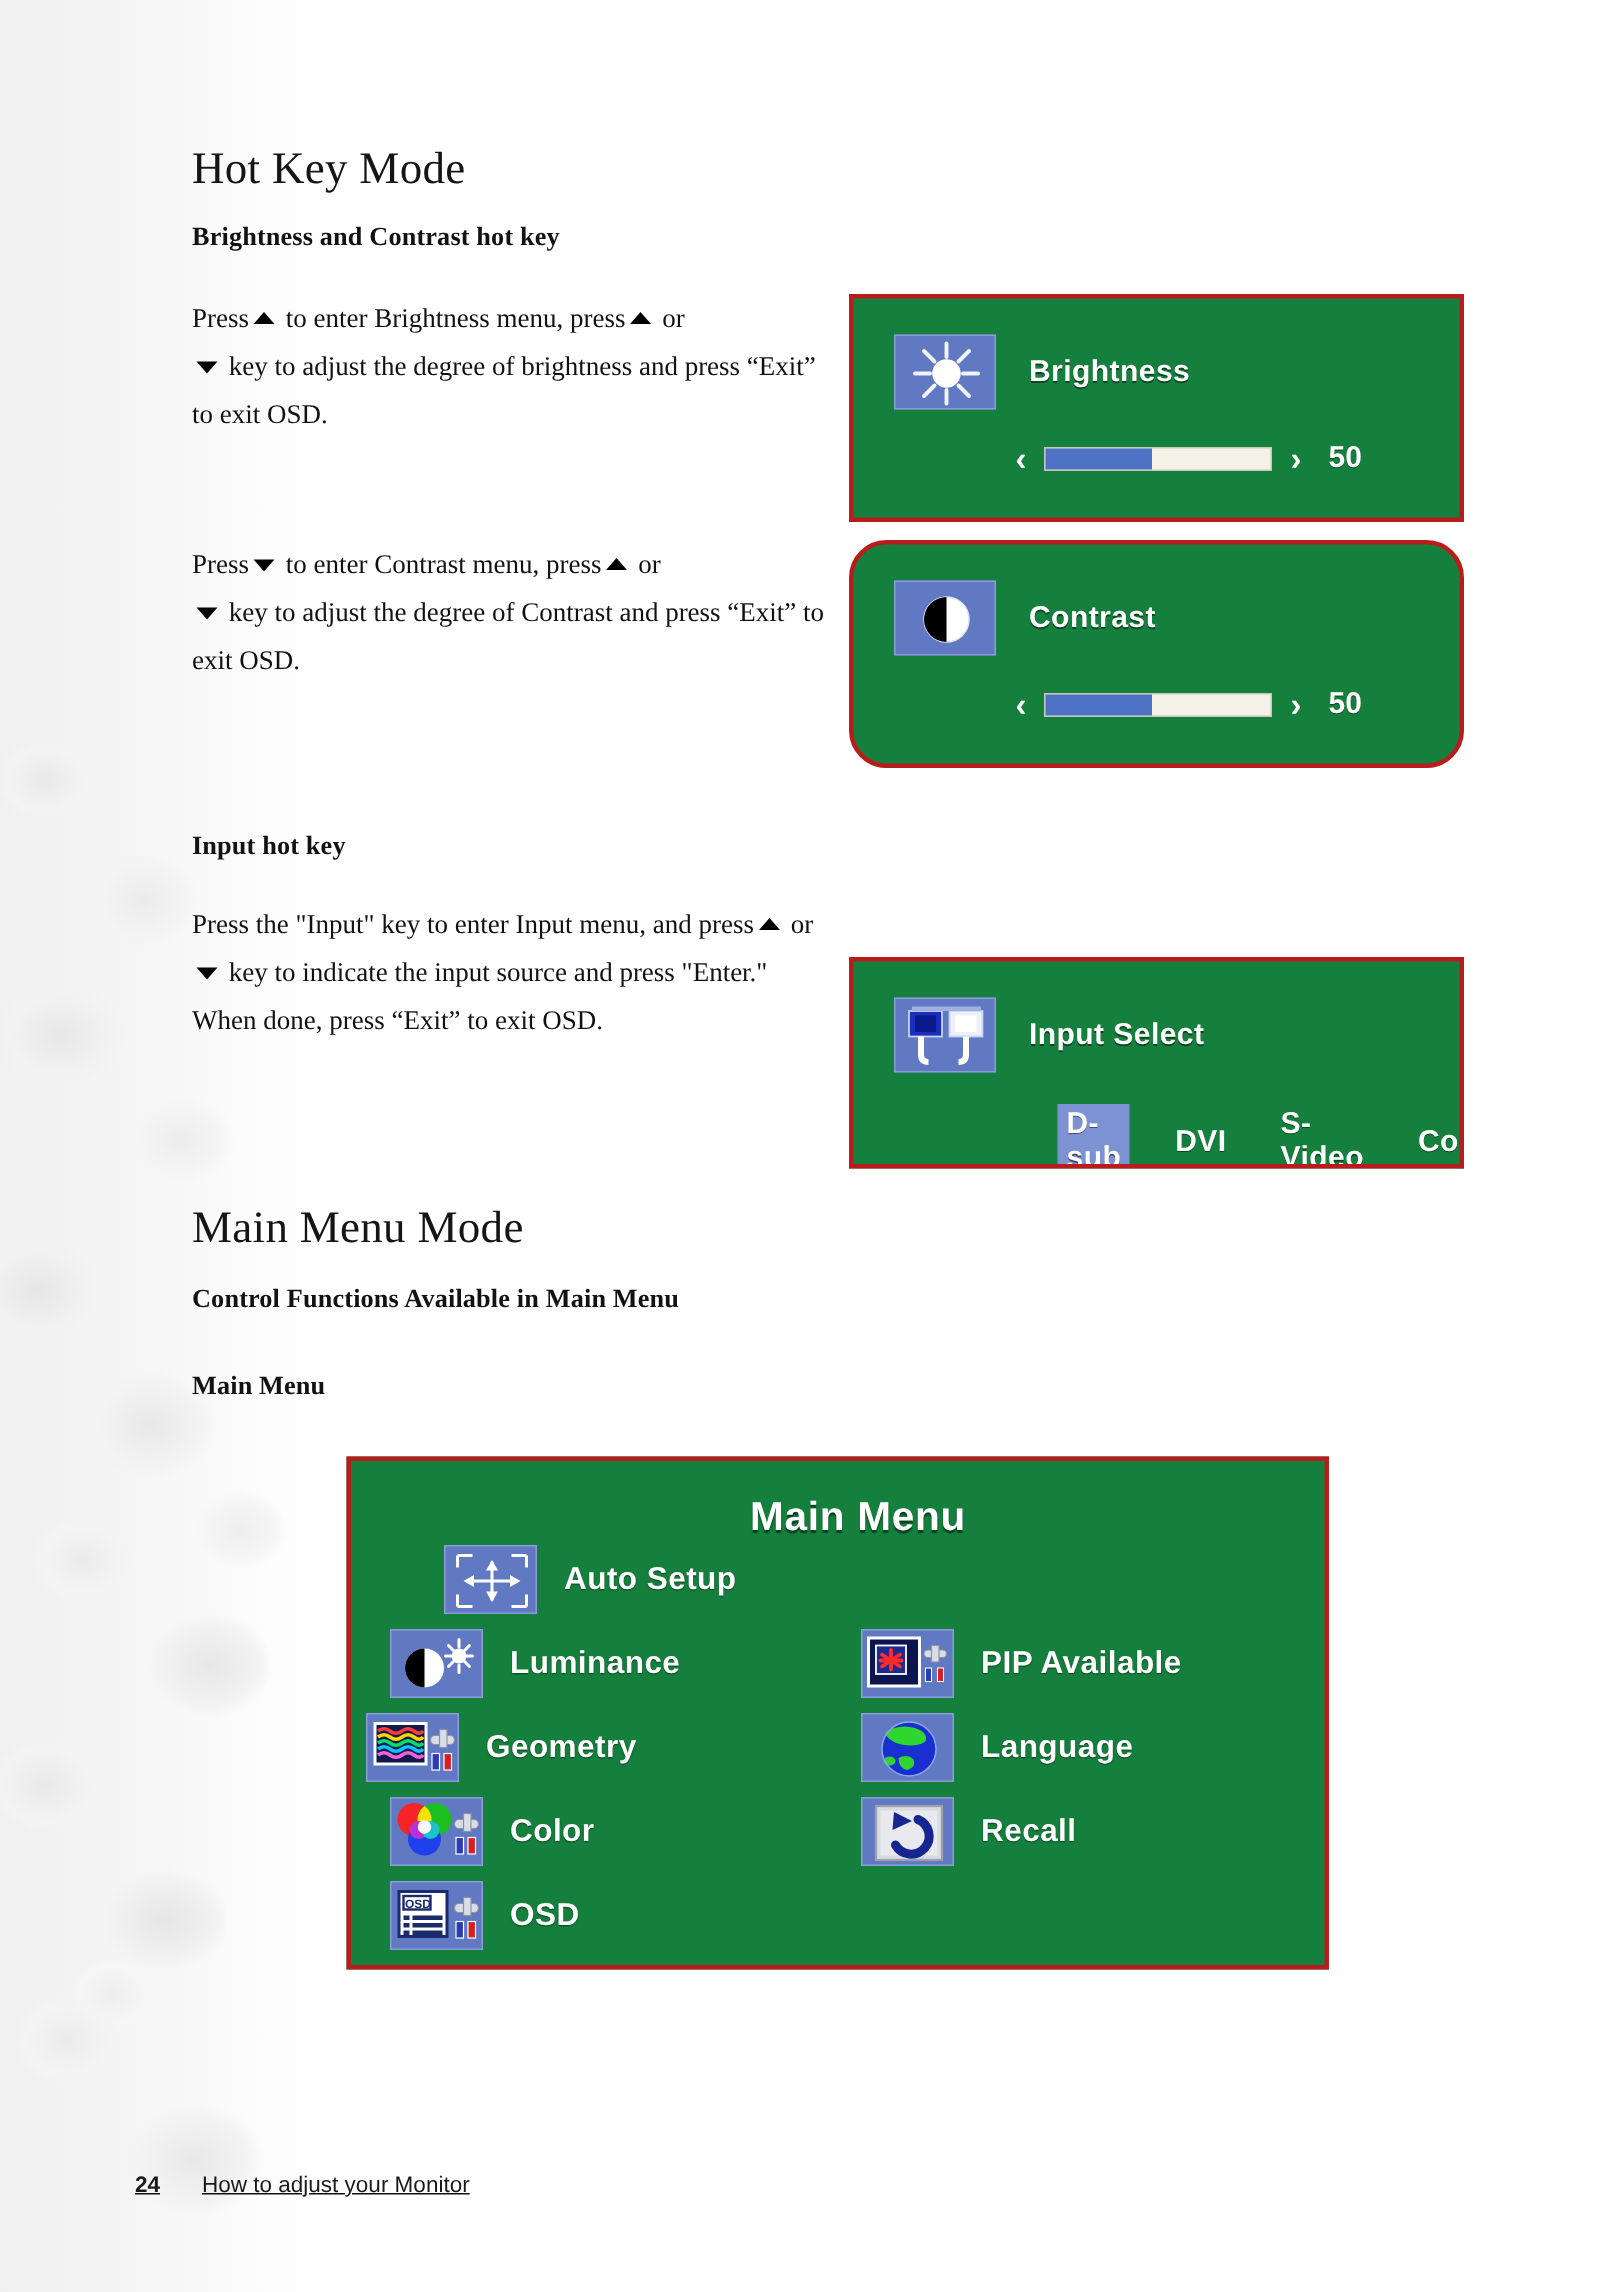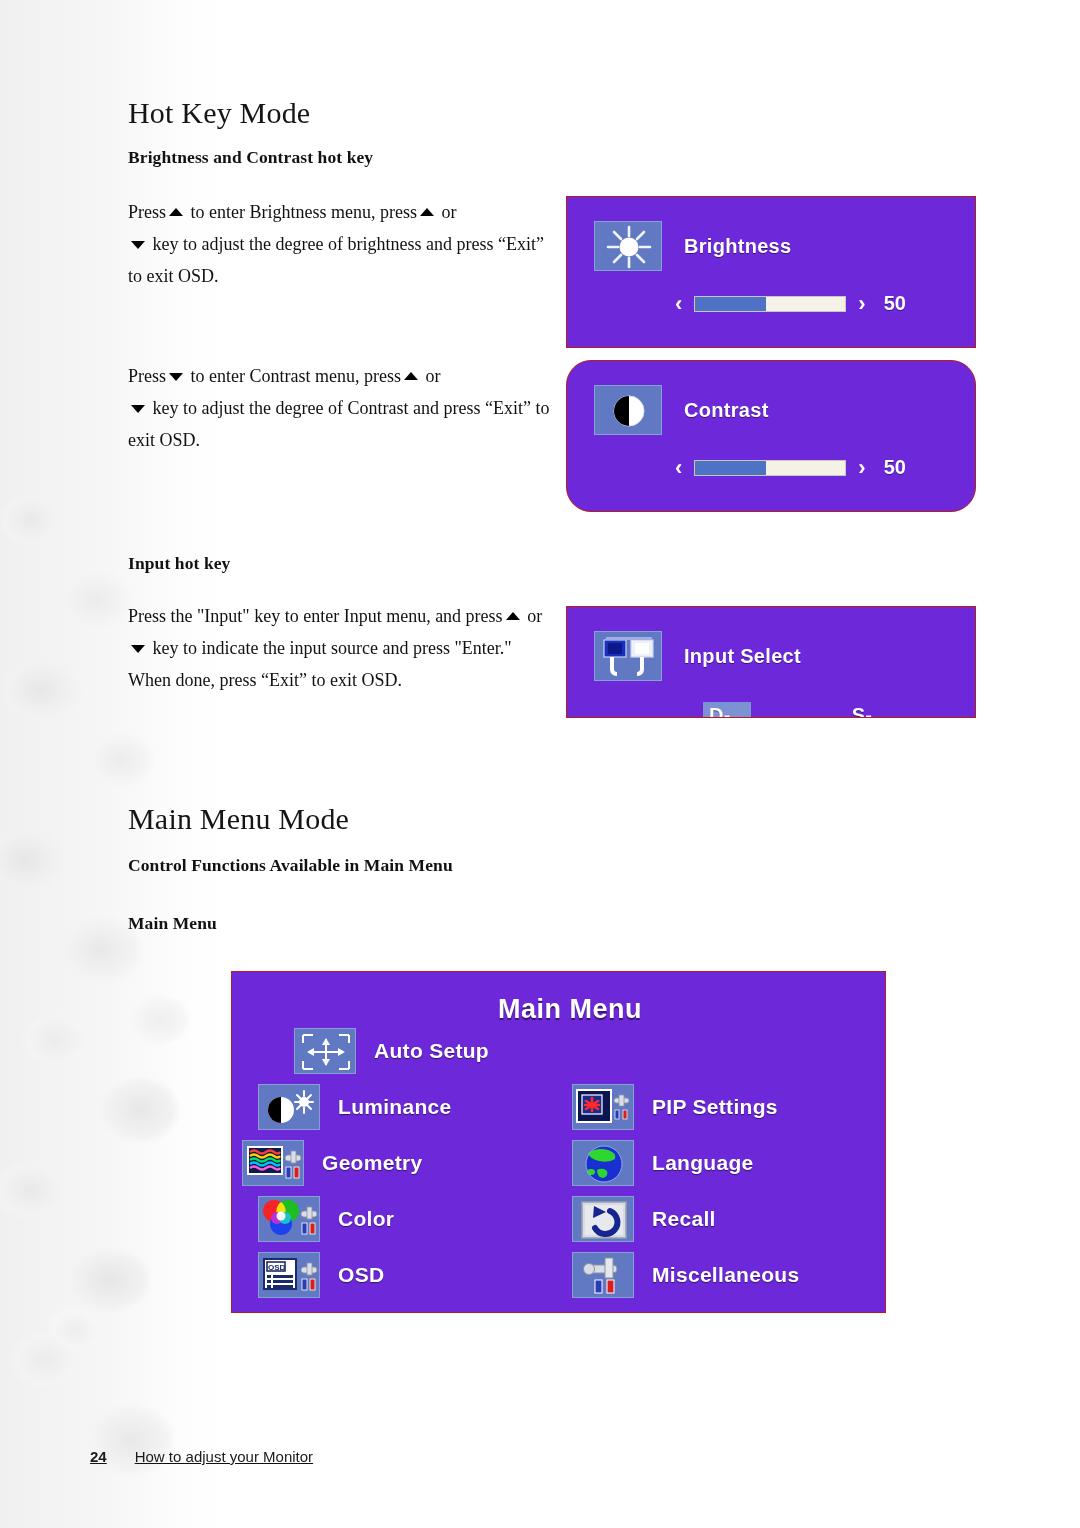--- a/index.html
+++ b/index.html
@@ -55,22 +55,22 @@
   .arrow-up, .arrow-dn {
     display:inline-block; width:0; height:0; vertical-align:2px;
     margin:0 3px;
   }
   .arrow-up { border-left:7px solid transparent; border-right:7px solid transparent; border-bottom:8px solid #000; }
   .arrow-dn { border-left:7px solid transparent; border-right:7px solid transparent; border-top:8px solid #000; vertical-align:1px; }
 
   
   .osd {
     position:absolute;
-    background:#6d28d9;
-    border:1px solid #b91c1c;
+    background:#15803d;
+    border:3px solid #b91c1c;
     overflow:hidden;
   }
   .osd-row { position:absolute; display:flex; align-items:center; }
   .osd-tile {
     width:68px; height:50px; background:#6179c2;
     border:1px solid #8a9ed6; position:relative; overflow:hidden;
     flex:0 0 auto;
   }
   .osd-label {
     font-family:"Liberation Sans", sans-serif;
@@ -212,21 +212,21 @@
     <div class="slider-row" style="left:108px; top:95px;">
       <span class="chev">‹</span>
       <div class="slider-track">
         <div class="slider-fill" id="cfill" style="width: 47%;"></div>
       </div>
       <span class="chev">›</span>
       <span class="slider-val">50</span>
     </div>
   </div>
 
-  <div class="osd" style="left:566px; top:606px; width:410px; height:112px;">
+  <div class="osd" style="left:566px; top:638px; width:410px; height:141px;">
     <div class="osd-row" style="left:27px; top:24px;">
       <div class="osd-tile">
         <svg width="68" height="50" viewBox="0 0 68 50">
           <rect x="9" y="8" width="22" height="17" fill="#1a2fbe" stroke="#c9d2ee" stroke-width="1.2"></rect>
           <rect x="13" y="11" width="14" height="11" fill="#0b1a8a"></rect>
           <path d="M17 25 L17 37 Q17 42 22 42" stroke="#ffffff" stroke-width="4" fill="none"></path>
           <rect x="36" y="8" width="22" height="17" fill="#eef0f7" stroke="#c9d2ee" stroke-width="1.2"></rect>
           <rect x="40" y="11" width="14" height="11" fill="#ffffff"></rect>
           <path d="M47 25 L47 37 Q47 42 42 42" stroke="#ffffff" stroke-width="4" fill="none"></path>
           <rect x="11" y="5" width="46" height="3" fill="#9fb0e0"></rect>
@@ -377,21 +377,21 @@
             <line x1="12" y1="20" x2="26" y2="20"></line>
           </g>
           <g>
             <rect x="41" y="13" width="15" height="5" rx="2.5" fill="#d9dde6" stroke="#8e93a0" stroke-width="0.8"></rect>
             <rect x="46" y="10" width="5" height="11" fill="#d9dde6" stroke="#8e93a0" stroke-width="0.8"></rect>
             <rect x="42" y="25" width="4" height="9" fill="#2a3bb5" stroke="#ffffff" stroke-width="0.7"></rect>
             <rect x="50" y="25" width="4" height="9" fill="#d81f1f" stroke="#ffffff" stroke-width="0.7"></rect>
           </g>
         </svg>
       </div>
-      <div class="mm-label">PIP Settings</div>
+      <div class="mm-label">PIP Available</div>
     </div>
 
     <div class="mm-item" style="left:340px; top:168px;">
       <div class="mm-tile">
         <svg width="62" height="46" viewBox="0 0 62 46">
           <circle cx="31" cy="23" r="18" fill="#1a2fd0"></circle>
           <path d="M15 12 Q24 6 35 9 Q44 12 42 18 Q36 22 26 20 Q17 18 15 12 Z" fill="#2fd62f"></path>
           <path d="M24 29 Q30 26 34 30 Q36 35 30 37 Q24 36 24 29 Z" fill="#2fd62f"></path>
           <ellipse cx="18" cy="31" rx="4" ry="3" fill="#2fd62f"></ellipse>
           <circle cx="31" cy="23" r="18" fill="none" stroke="#8fa5e8" stroke-width="1"></circle>
@@ -405,32 +405,20 @@
         <svg width="62" height="46" viewBox="0 0 62 46">
           <rect x="9" y="5" width="44" height="36" fill="#d8dbe2" stroke="#9aa0ad" stroke-width="1.5"></rect>
           <rect x="12" y="8" width="38" height="30" fill="#e7e9ee"></rect>
           <path d="M37 14 A12 12 0 1 1 22 31" fill="none" stroke="#16258f" stroke-width="6" stroke-linecap="round"></path>
           <polygon points="21,9 33,15 20,21" fill="#16258f"></polygon>
         </svg>
       </div>
       <div class="mm-label">Recall</div>
     </div>
 
-    <div class="mm-item" style="left:340px; top:280px;">
-      <div class="mm-tile">
-        <svg width="62" height="46" viewBox="0 0 62 46">
-          <rect x="14" y="12" width="30" height="8" rx="4" fill="#d9dde6" stroke="#8e93a0" stroke-width="1"></rect>
-          <circle cx="16" cy="16" r="5.5" fill="#d9dde6" stroke="#8e93a0" stroke-width="1"></circle>
-          <rect x="32" y="5" width="8" height="20" fill="#e4e7ed" stroke="#8e93a0" stroke-width="1"></rect>
-          <rect x="22" y="27" width="7" height="13" fill="#2a3bb5" stroke="#ffffff" stroke-width="1"></rect>
-          <rect x="34" y="27" width="7" height="13" fill="#d81f1f" stroke="#ffffff" stroke-width="1"></rect>
-        </svg>
-      </div>
-      <div class="mm-label">Miscellaneous</div>
-    </div>
   </div>
 
   <div class="footer" style="left:90px; top:1448px;">
     <span class="footer-page">24</span>
     <span class="footer-text">How to adjust your Monitor</span>
   </div>
 
 </div>
 
 </body></html>

